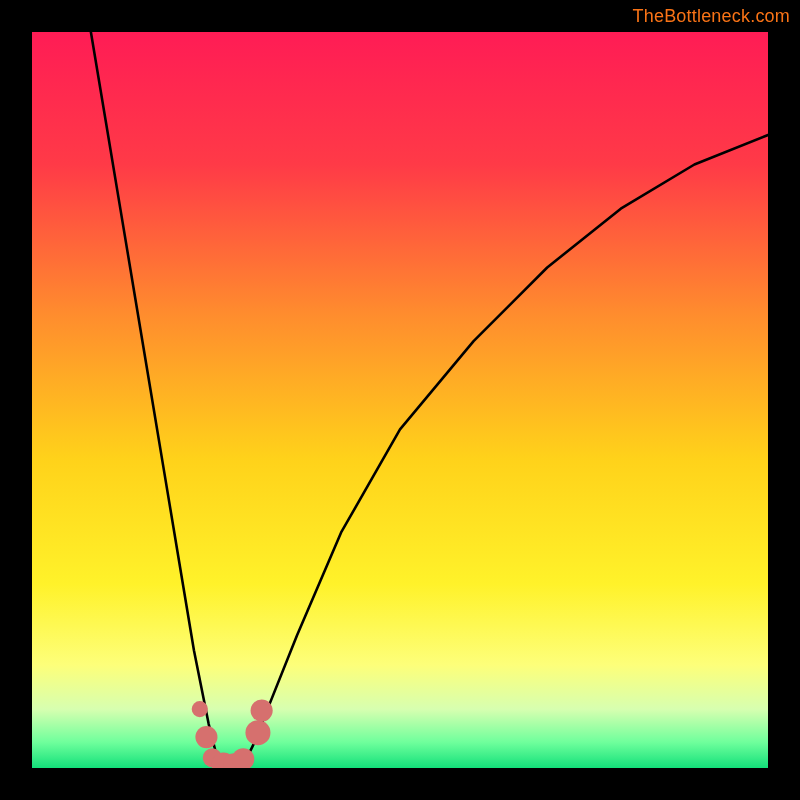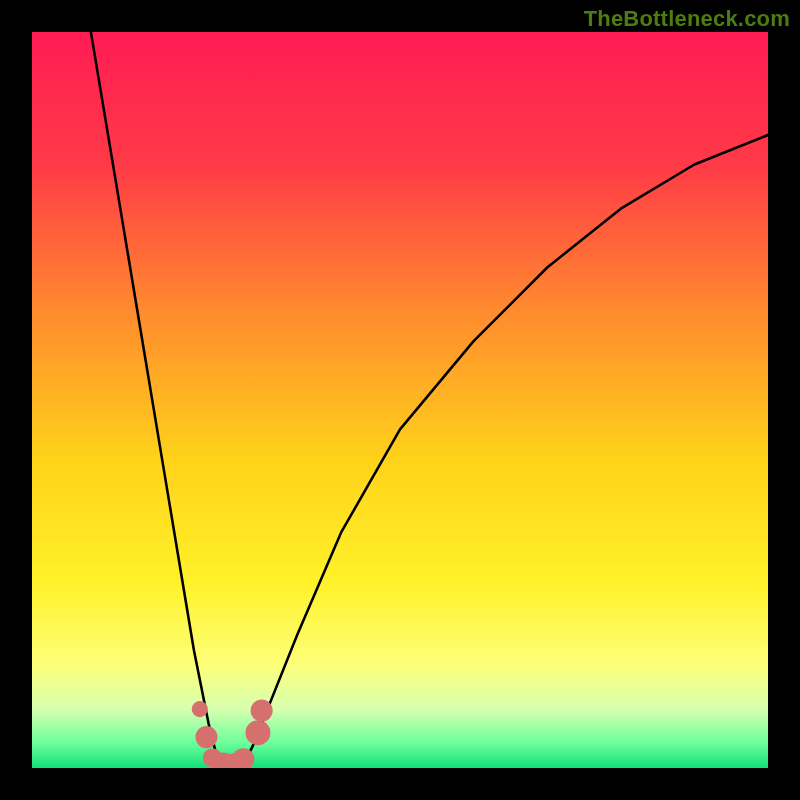--- a/index.html
+++ b/index.html
@@ -31,23 +31,23 @@
     position: absolute;
     left: 0;
     top: 0;
     width: 100%;
     height: 100%;
   }
   .watermark {
     position: absolute;
     top: 6px;
     right: 10px;
-    color: #4d7c0f;
-    font-size: 22px;
-    font-weight: 700;
+    color: #f97316;
+    font-size: 18px;
+    font-weight: 400;
     letter-spacing: 0.2px;
   }
   svg.curve {
     position: absolute;
     left: 0;
     top: 0;
     width: 100%;
     height: 100%;
   }
   .bump {

